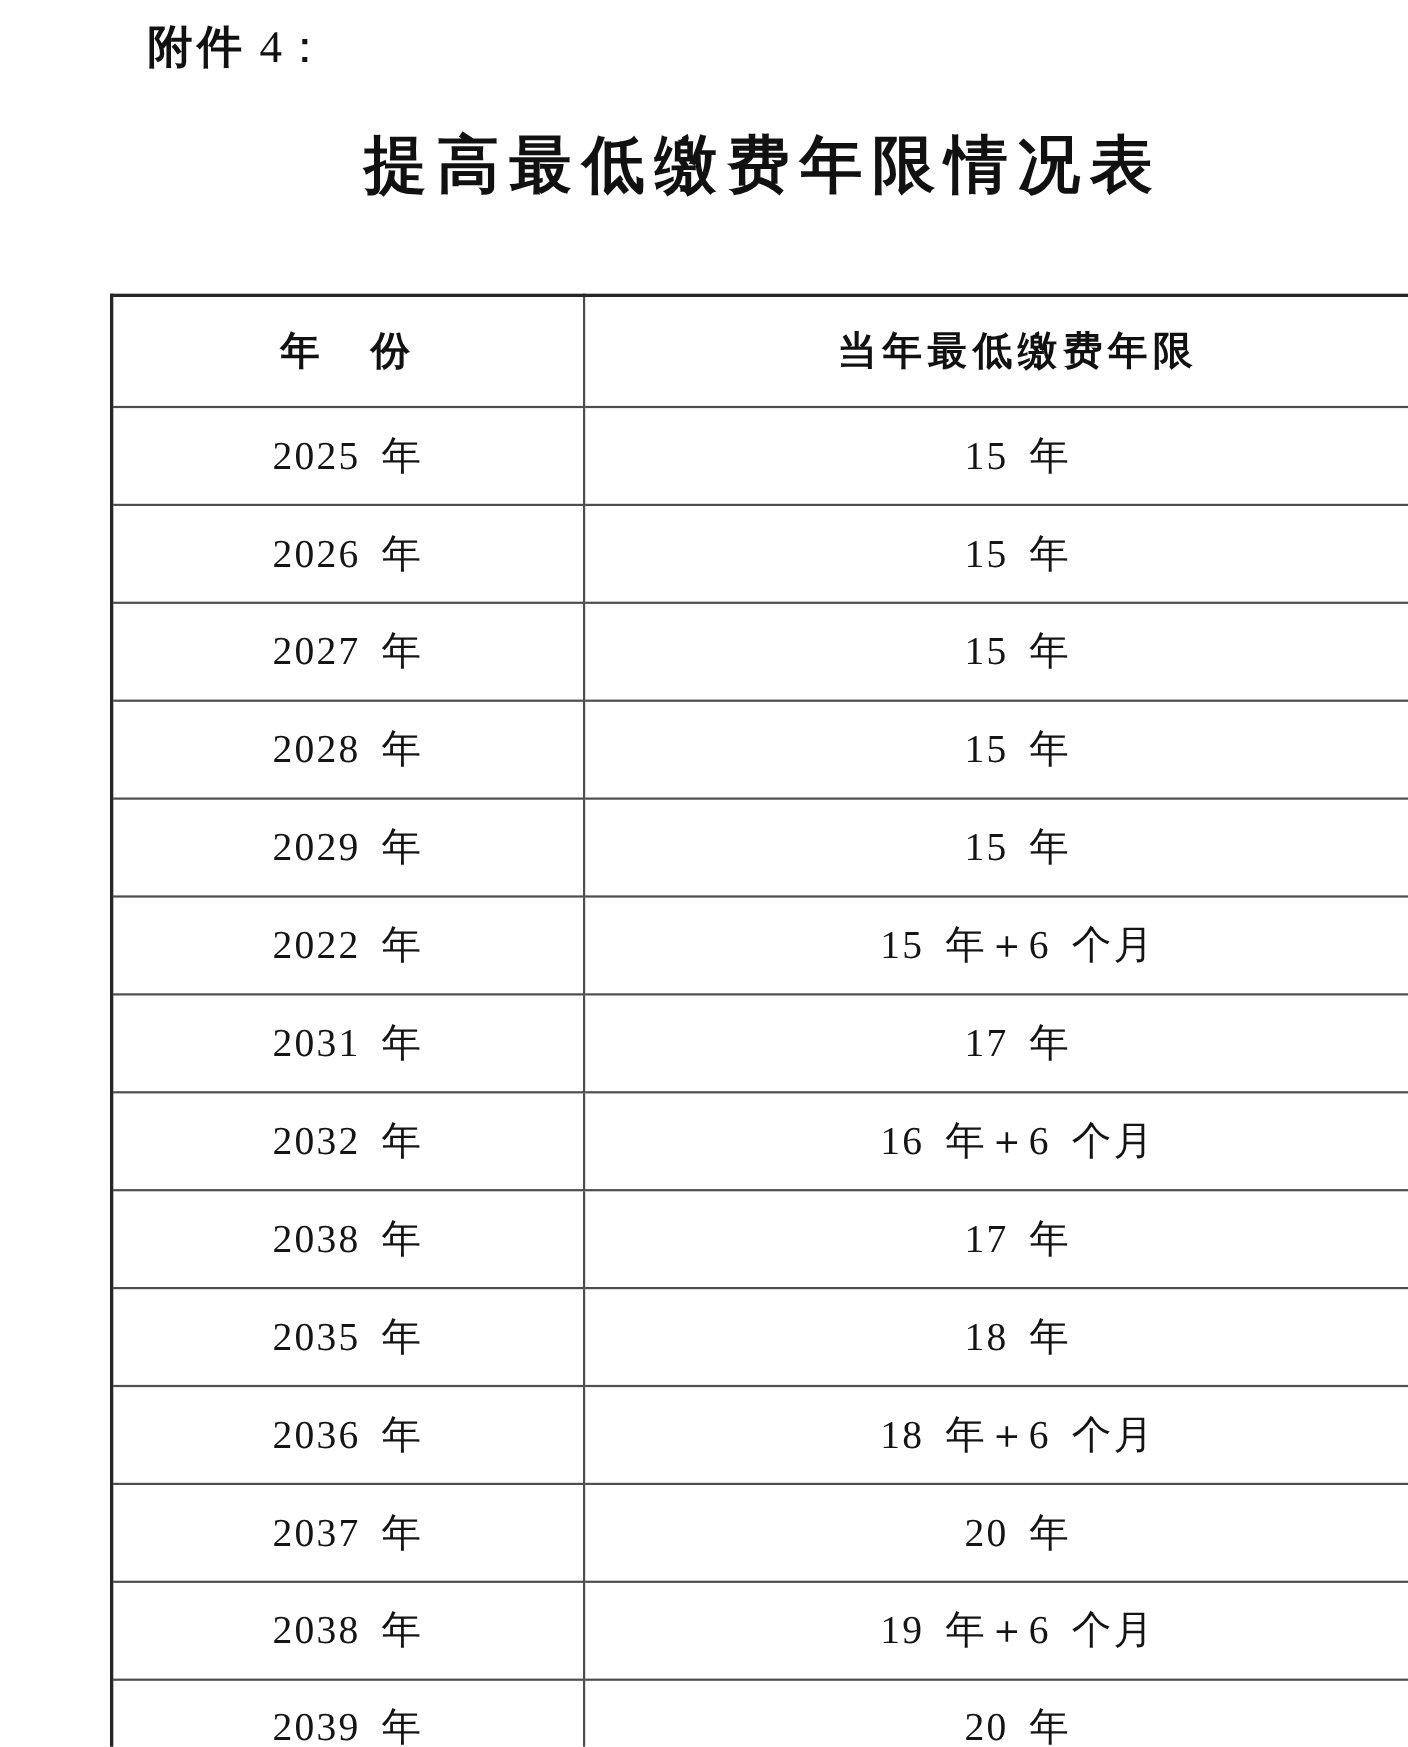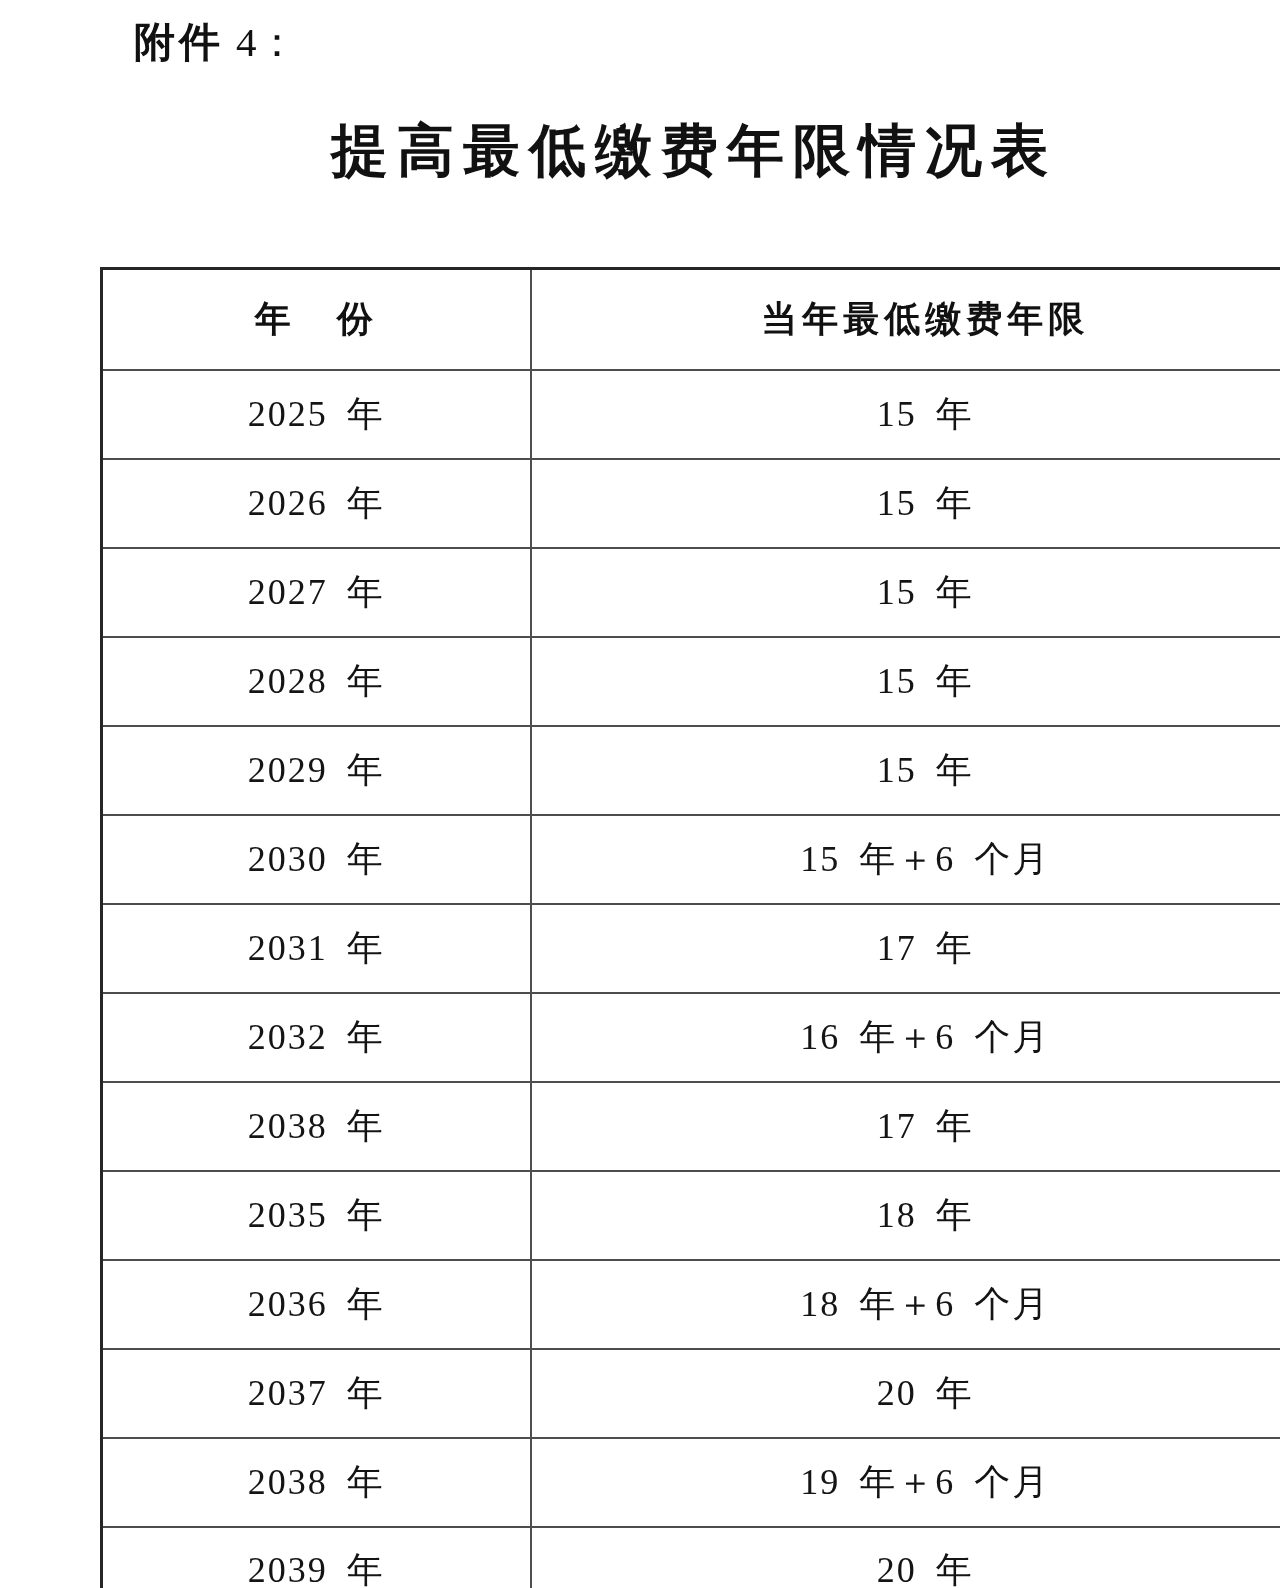--- a/index.html
+++ b/index.html
@@ -130,21 +130,21 @@
         </tr>
         <tr>
           <td>2028 年</td>
           <td>15 年</td>
         </tr>
         <tr>
           <td>2029 年</td>
           <td>15 年</td>
         </tr>
         <tr>
-          <td>2030 年</td>
+          <td>2022 年</td>
           <td>15 年＋6 个月</td>
         </tr>
         <tr>
           <td>2031 年</td>
           <td>17 年</td>
         </tr>
         <tr>
           <td>2032 年</td>
           <td>16 年＋6 个月</td>
         </tr>

